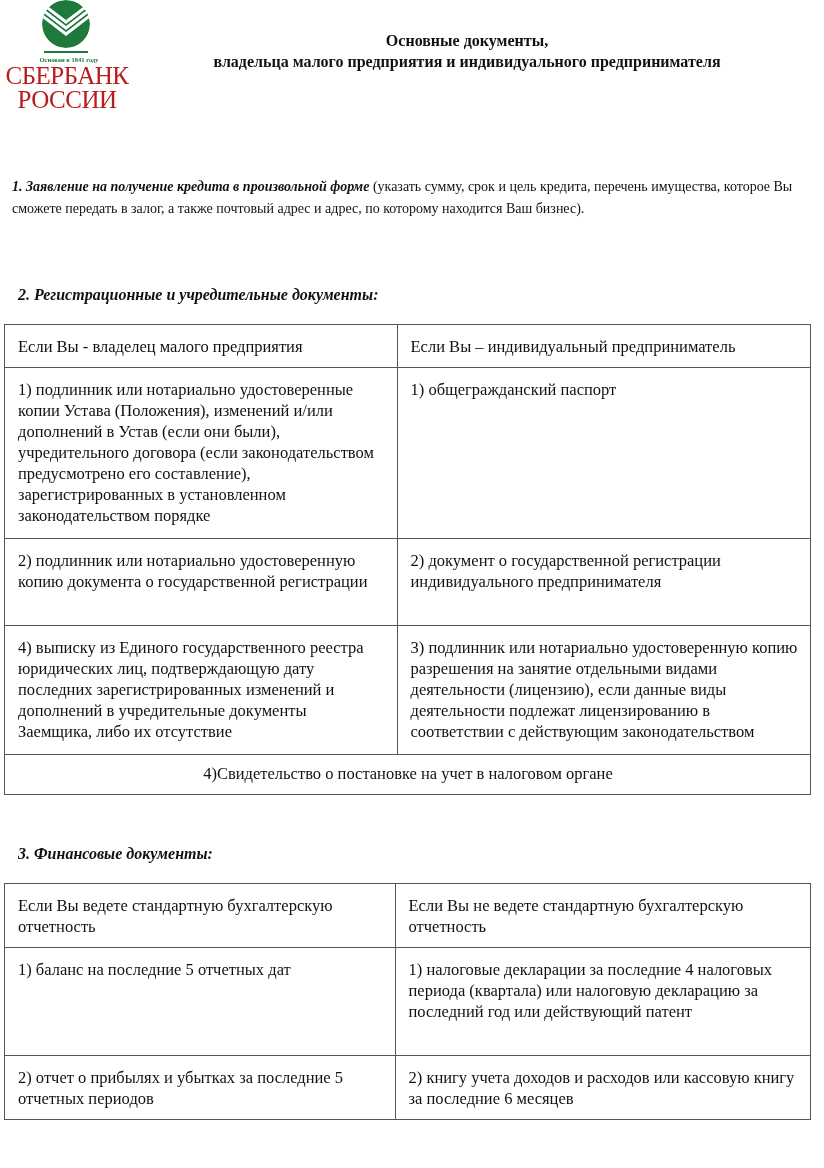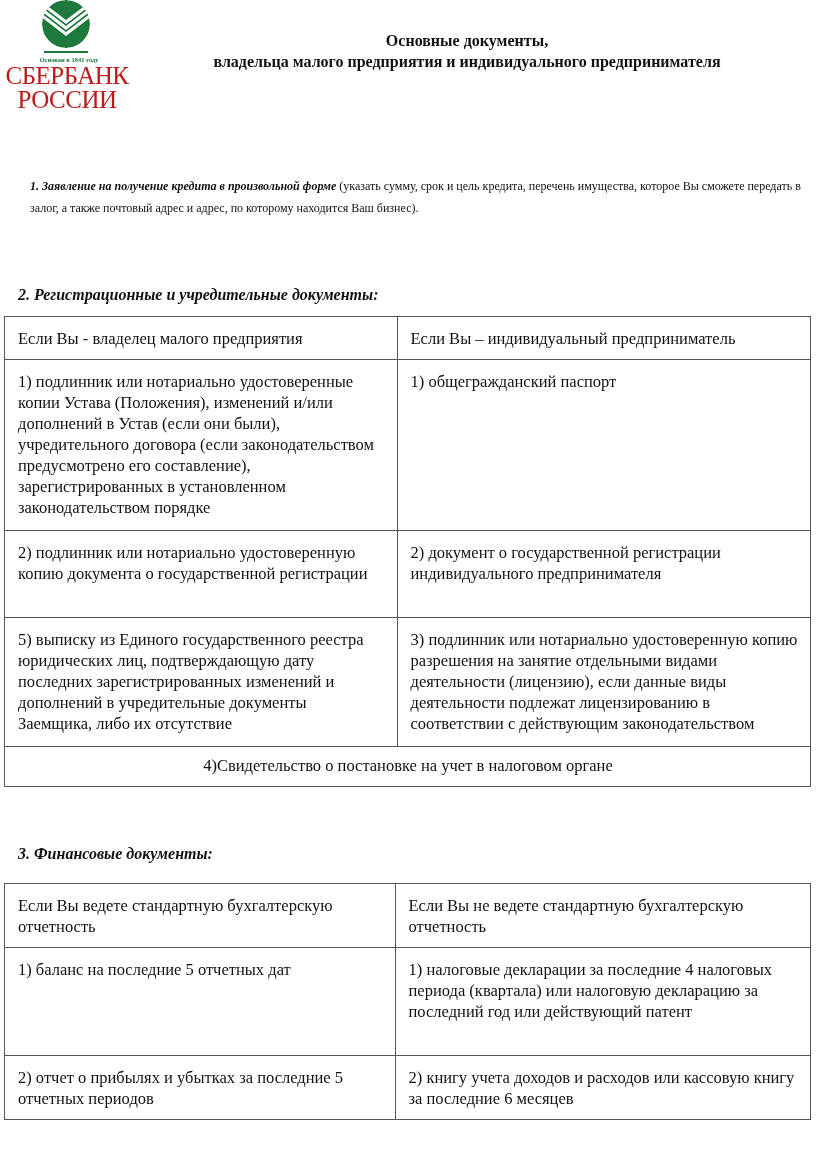--- a/index.html
+++ b/index.html
@@ -18,22 +18,22 @@
     position: absolute; left: 0; top: 64px; width: 126px; text-align: center;
     font-family: "Liberation Serif", serif; font-size: 25px; line-height: 24px;
     color: #b91c1c; letter-spacing: -0.5px;
   }
   .title {
     position: absolute; left: 150px; top: 30px; width: 634px; text-align: center;
     font-weight: bold; font-size: 16px; line-height: 21px;
   }
   .title div { white-space: nowrap; }
   .para {
-    position: absolute; left: 30px; top: 176px; width: 790px;
-    font-size: 12px; line-height: 21.5px;
+    position: absolute; left: 12px; top: 176px; width: 790px;
+    font-size: 14px; line-height: 21.5px;
   }
   .bi { font-weight: bold; font-style: italic; }
   .heading {
     position: absolute; left: 18px; font-weight: bold; font-style: italic;
     font-size: 16px; line-height: 21px;
   }
   table.doc {
     position: absolute; left: 4px; width: 807px; border-collapse: collapse;
     font-size: 16.5px; line-height: 21px;
   }
@@ -73,40 +73,40 @@
   <div>Основные документы,</div>
   <div>владельца малого предприятия и индивидуального предпринимателя</div>
 </div>
 
 <div class="para">
   <span class="bi">1. Заявление на получение кредита в произвольной форме</span><span> (указать сумму, срок и цель кредита, перечень имущества, которое Вы сможете передать в залог, а также почтовый адрес и адрес, по которому находится Ваш бизнес).</span>
 </div>
 
 <div class="heading" style="top:284px;">2. Регистрационные и учредительные документы:</div>
 
-<table class="doc" style="top:316px;">
+<table class="doc" style="top:324px;">
   <colgroup>
       <col style="width:393px">
       <col style="width:414px">
     </colgroup>
   <tbody>
       <tr>
     <td>Если Вы - владелец малого предприятия</td>
     <td>Если Вы – индивидуальный предприниматель</td>
   </tr>
   <tr style="height:171px">
     <td>1) подлинник или нотариально удостоверенные копии Устава (Положения), изменений и/или дополнений в Устав (если они были), учредительного договора (если законодательством предусмотрено его составление), зарегистрированных в установленном законодательством порядке</td>
     <td>1) общегражданский паспорт</td>
   </tr>
   <tr style="height:87px">
     <td>2) подлинник или нотариально удостоверенную копию документа о государственной регистрации</td>
     <td>2) документ о государственной регистрации индивидуального предпринимателя</td>
   </tr>
   <tr style="height:129px">
-    <td>5) выписку из Единого государственного реестра юридических лиц, подтверждающую дату последних зарегистрированных изменений и дополнений в учредительные документы Заемщика, либо их отсутствие</td>
+    <td>4) выписку из Единого государственного реестра юридических лиц, подтверждающую дату последних зарегистрированных изменений и дополнений в учредительные документы Заемщика, либо их отсутствие</td>
     <td>3) подлинник или нотариально удостоверенную копию разрешения на занятие отдельными видами деятельности (лицензию), если данные виды деятельности подлежат лицензированию в соответствии с действующим законодательством</td>
   </tr>
   <tr>
     <td colspan="2" class="center">4)Свидетельство о постановке на учет в налоговом органе</td>
   </tr>
 </tbody>
   </table>
 
 <div class="heading" style="top:843px;">3. Финансовые документы:</div>
 

